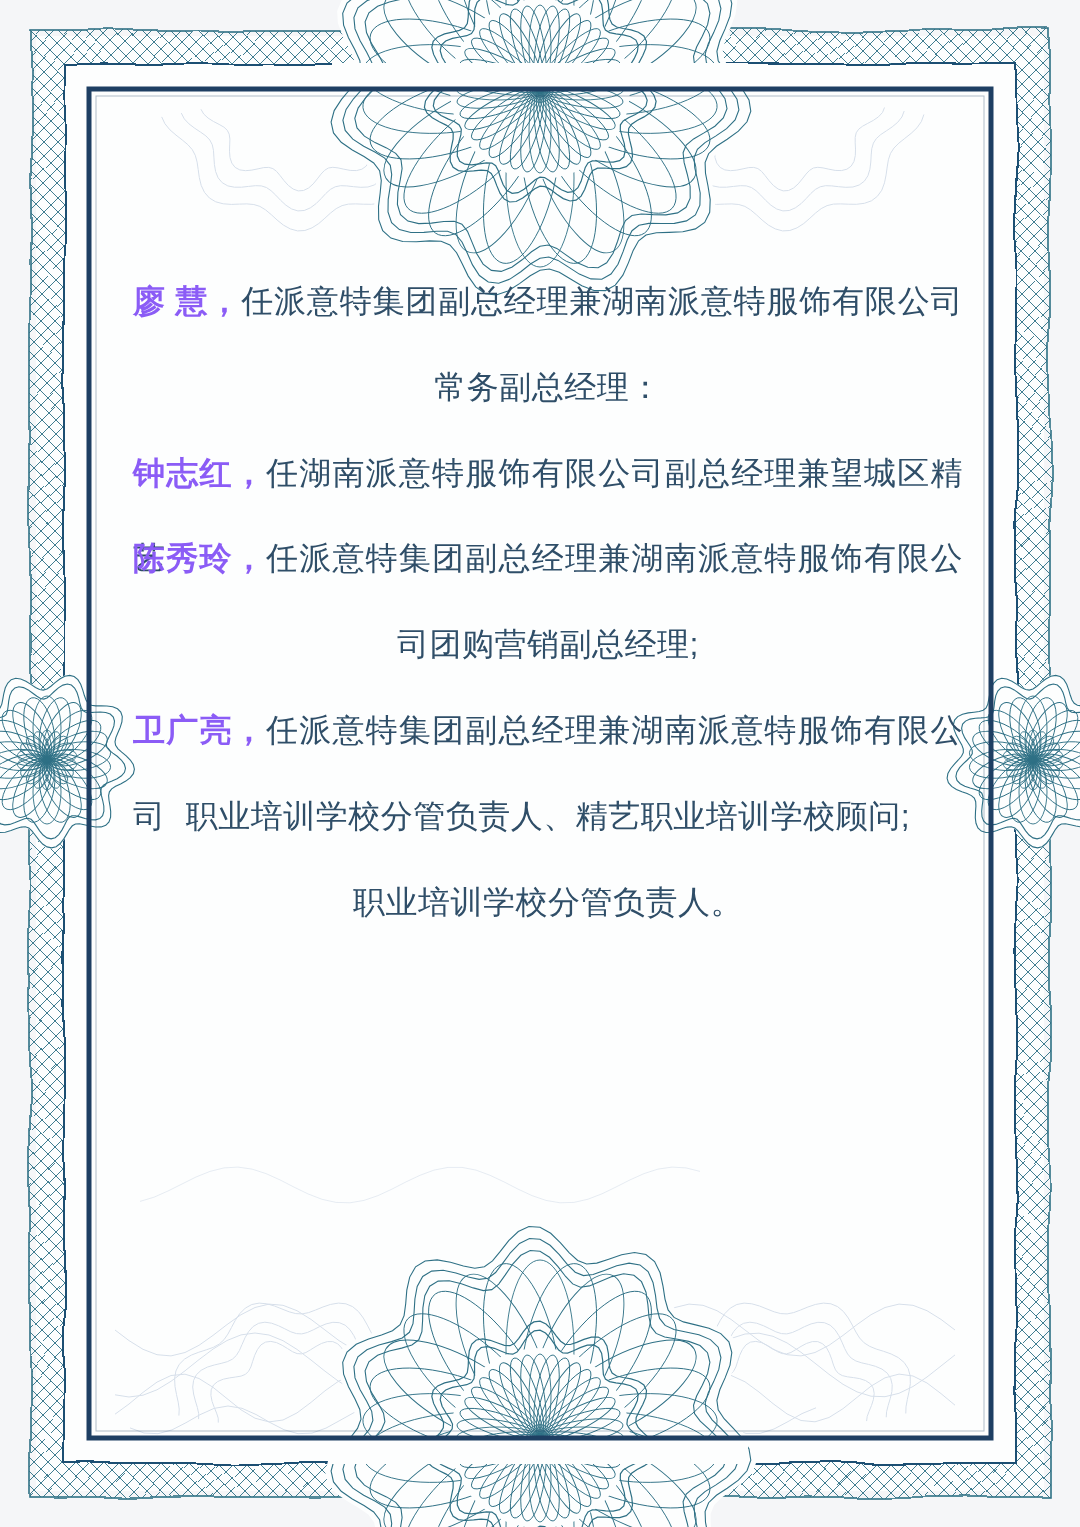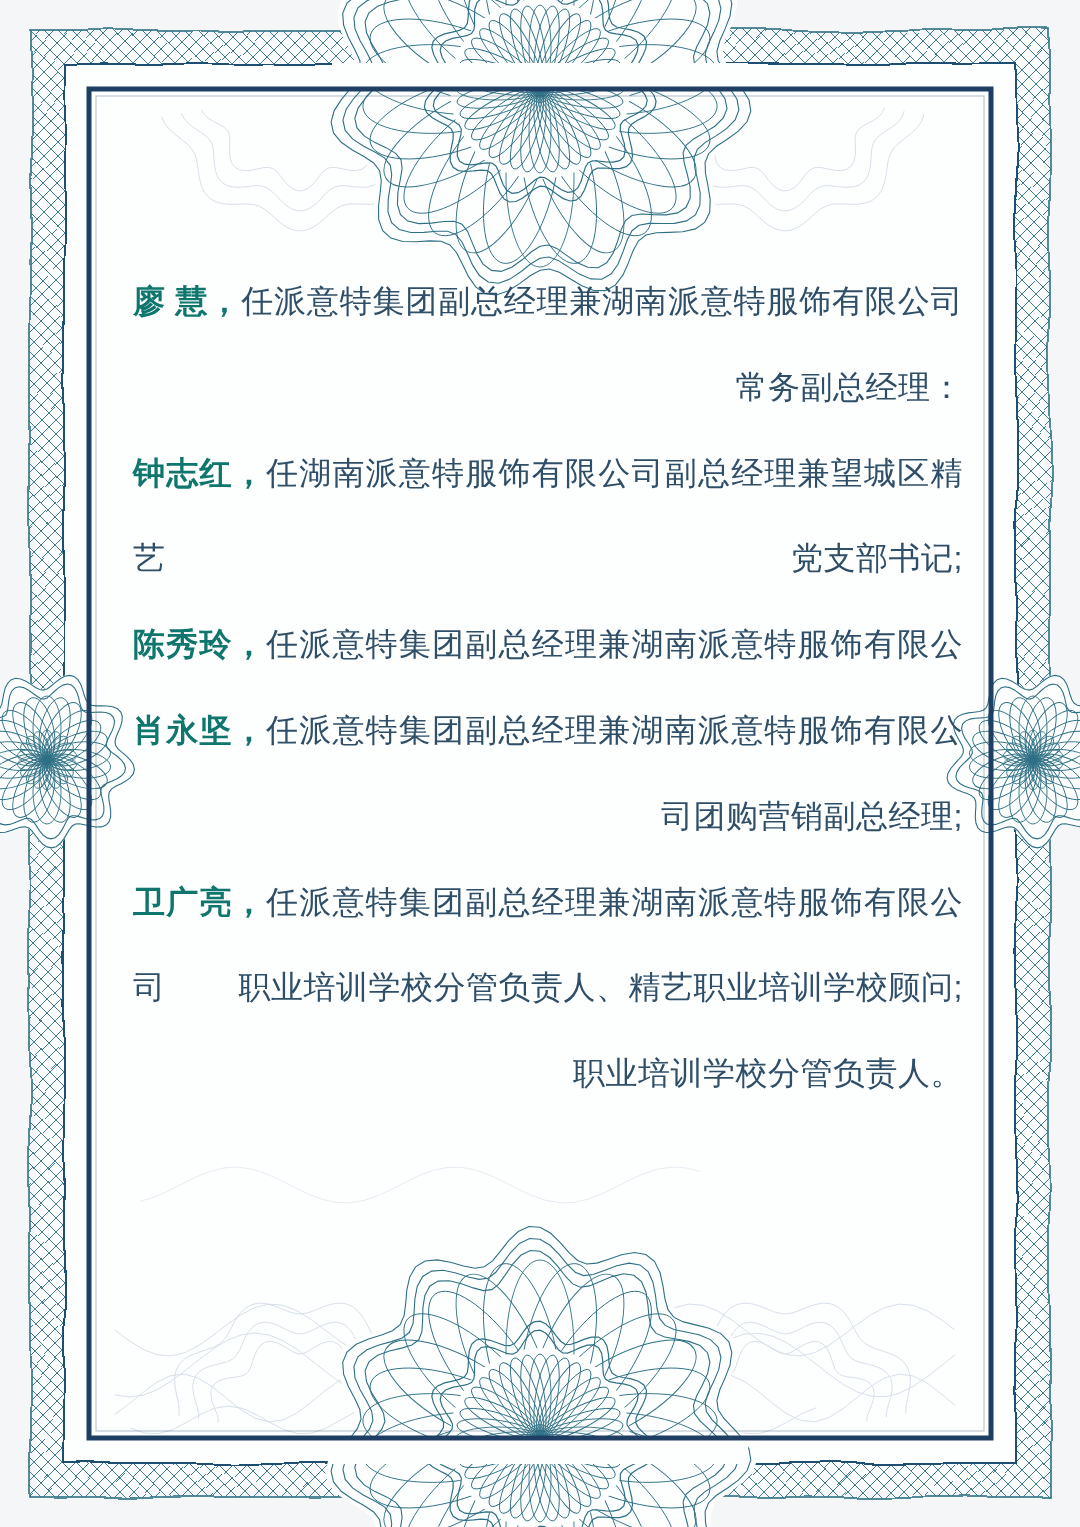--- a/index.html
+++ b/index.html
@@ -3,22 +3,22 @@
 <meta charset="utf-8">
 <style>
   html,body{margin:0;padding:0;background:#e9ebef;}
   .page{position:relative;width:1080px;height:1527px;background:#f5f6f8;overflow:hidden;
         font-family:"Liberation Sans",sans-serif;}
   #deco{position:absolute;left:0;top:0;width:1080px;height:1527px;}
   .textblock{position:absolute;left:133px;top:259px;width:830px;
              color:#2f4e68;font-size:32px;font-weight:500;letter-spacing:.5px;}
   .line{margin:0;height:85.8px;line-height:85.8px;white-space:normal;}
   .full{text-align:justify;text-align-last:justify;}
-  .cont{text-align:right;}
-  .person{font-weight:800;color:#0f766e;}
+  .cont{text-align:center;}
+  .person{font-weight:800;color:#8b5cf6;}
 </style>
 </head>
 <body>
 
 <div class="page">
 
   <svg id="deco" viewBox="0 0 1080 1527" xmlns="http://www.w3.org/2000/svg">
       <defs>
         <filter id="wob" x="-3%" y="-3%" width="106%" height="106%">
           <feTurbulence type="fractalNoise" baseFrequency="0.012" numOctaves="2" seed="11"></feTurbulence>
@@ -313,25 +313,23 @@
       <rect x="332" y="1440" width="416" height="24" fill="#fdfefe"></rect>
       <rect x="89" y="89" width="902" height="1349" fill="none" stroke="#1e3f63" stroke-width="5"></rect>
       <rect x="96" y="96" width="888" height="1335" fill="none" stroke="#1e3f63" stroke-width="1" opacity="0.35"></rect>
     </svg>
 
   <div class="textblock">
     <p class="line full"><span class="person">廖 慧，</span><span>任派意特集团副总经理兼湖南派意特服饰有限公司</span></p>
     <p class="line cont">常务副总经理：</p>
 
     <p class="line full"><span class="person">钟志红，</span><span>任湖南派意特服饰有限公司副总经理兼望城区精艺</span></p>
-    <p class="line cont">党支部书记;</p>
 
     <p class="line full"><span class="person">陈秀玲，</span><span>任派意特集团副总经理兼湖南派意特服饰有限公</span></p>
 
-    <p class="line full"><span class="person">肖永坚，</span><span>任派意特集团副总经理兼湖南派意特服饰有限公</span></p>
     <p class="line cont">司团购营销副总经理;</p>
 
     <p class="line full"><span class="person">卫广亮，</span><span>任派意特集团副总经理兼湖南派意特服饰有限公司</span></p>
     <p class="line cont">职业培训学校分管负责人、精艺职业培训学校顾问;</p>
 
     <p class="line cont">职业培训学校分管负责人。</p>
   </div>
 </div>
 
 </body></html>

